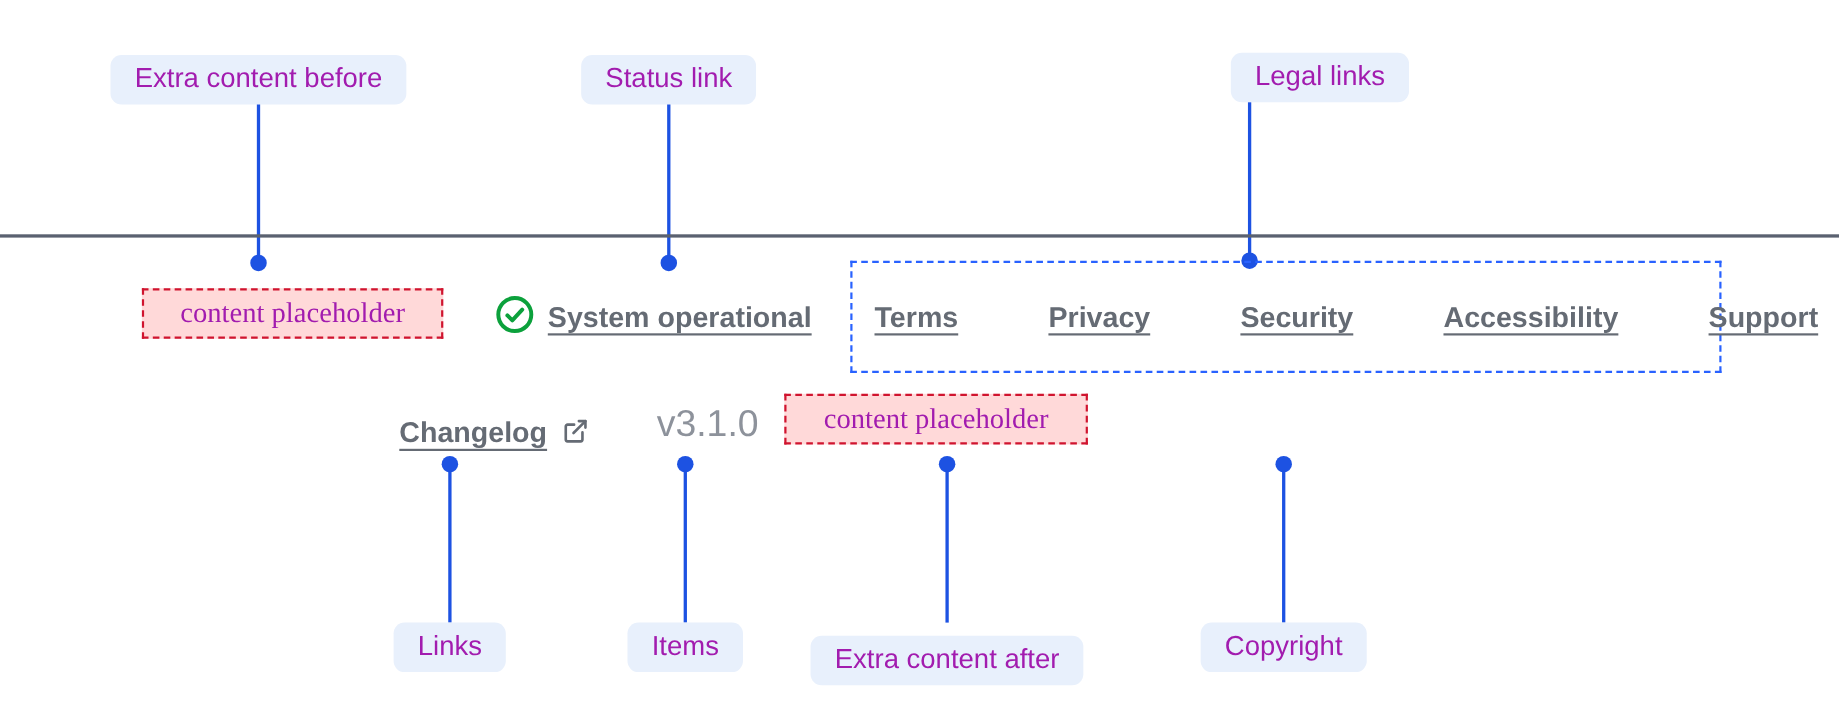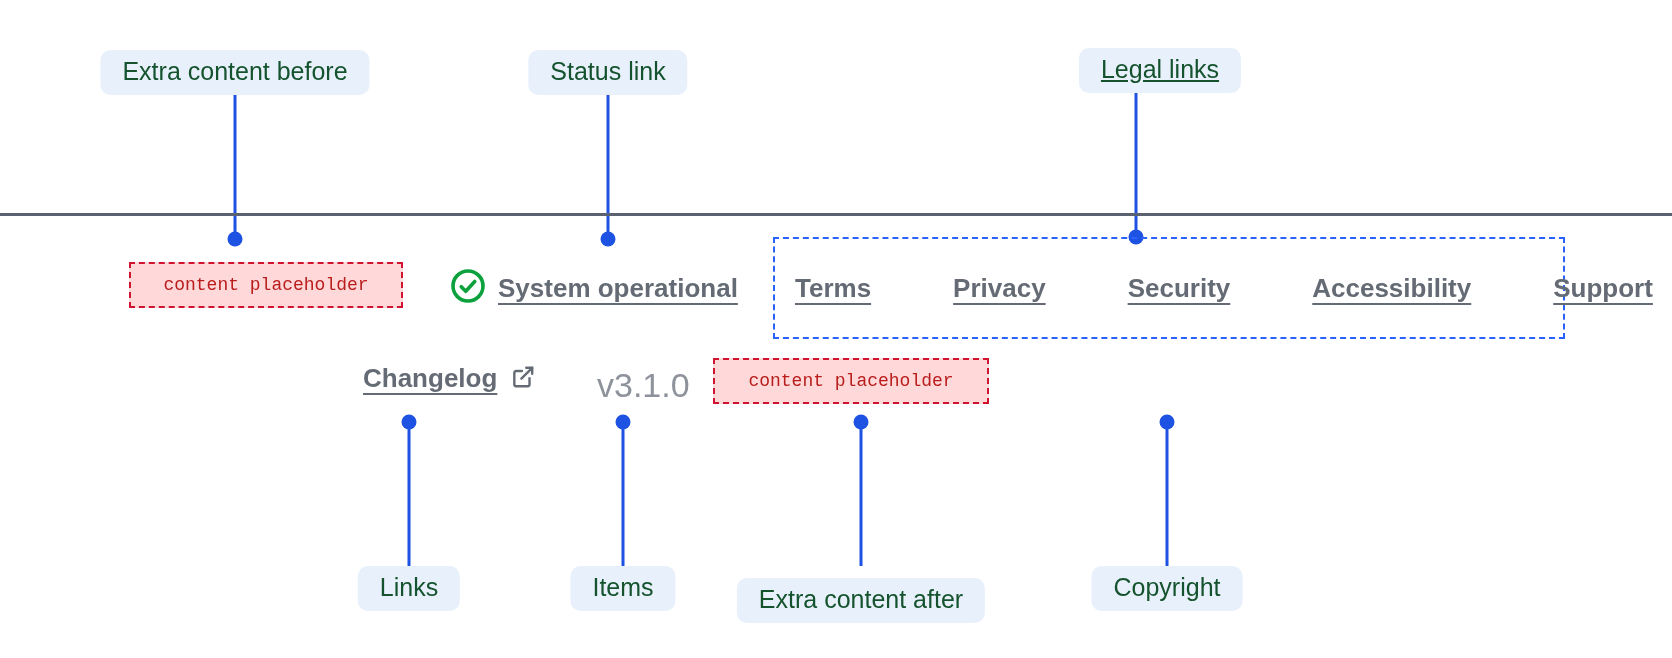--- a/index.html
+++ b/index.html
@@ -3,40 +3,41 @@
 <meta charset="utf-8">
 <style>
   html,body{margin:0;padding:0;background:#ffffff;}
   .canvas{
     position:relative;width:1672px;height:658px;background:#ffffff;overflow:hidden;
     font-family:"Liberation Sans", sans-serif;
   }
   
   .pill{
     position:absolute;transform:translateX(-50%);
-    background:#e8f0fc;color:#14532d;
+    background:#e8f0fc;color:#a21caf;
     font-size:25px;font-weight:500;line-height:1;
     padding:9px 22px 11px;border-radius:10px;white-space:nowrap;
   }
   
   .connector{position:absolute;width:3px;background:#1d52e2;transform:translateX(-50%);}
   .dot{position:absolute;width:15px;height:15px;border-radius:50%;background:#1d52e2;transform:translate(-50%,-50%);}
   
   .divider{position:absolute;left:0;top:213;width:100%;height:3px;background:#5a6170;}
   
   .redbox{
     position:absolute;display:flex;align-items:center;justify-content:center;
     background:#ffd9d9;border:2px dashed #d0142f;box-sizing:border-box;
-    color:#b91c1c;font-family:Liberation Mono, monospace;font-size:18px;white-space:nowrap;
+    color:#a21caf;font-family:Liberation Serif, serif;font-size:26px;white-space:nowrap;
   }
   
   .glink{
     position:absolute;color:#656b74;font-size:26px;font-weight:600;white-space:nowrap;
     text-decoration:underline;text-underline-offset:6px;text-decoration-thickness:2px;
     cursor:pointer;
+    margin-top:15px;
   }
   .gtext{position:absolute;font-size:34px;white-space:nowrap;}
   
   .legalbox{
     position:absolute;border:2px dashed #2962ff;box-sizing:border-box;
     display:flex;align-items:center;gap:82px;padding:0 20px;
   }
   .legalbox a{
     color:#656b74;font-size:26px;font-weight:600;text-decoration:underline;
     text-underline-offset:6px;text-decoration-thickness:2px;white-space:nowrap;cursor:pointer;
@@ -48,21 +49,21 @@
   }
   .extlink{display:inline-block;vertical-align:-3px;margin-left:13px;}
 </style>
 </head>
 <body>
 
 <div class="canvas">
 
   <div class="pill" style="left:235px;top:50px;">Extra content before</div>
   <div class="pill" style="left:608px;top:50px;">Status link</div>
-  <div class="pill" style="left:1160px;top:48px;text-decoration:underline;">Legal links</div>
+  <div class="pill" style="left:1200px;top:48px;">Legal links</div>
 
   <div class="connector" style="left:235px;top:95px;height:137px;"></div>
   <div class="dot" style="left:235px;top:239px;"></div>
   <div class="connector" style="left:608px;top:95px;height:137px;"></div>
   <div class="dot" style="left:608px;top:239px;"></div>
   <div class="connector" style="left:1136px;top:93px;height:137px;"></div>
   <div class="dot" style="left:1136px;top:237px;"></div>
 
   <div class="divider" style="top:213px;"></div>
 

